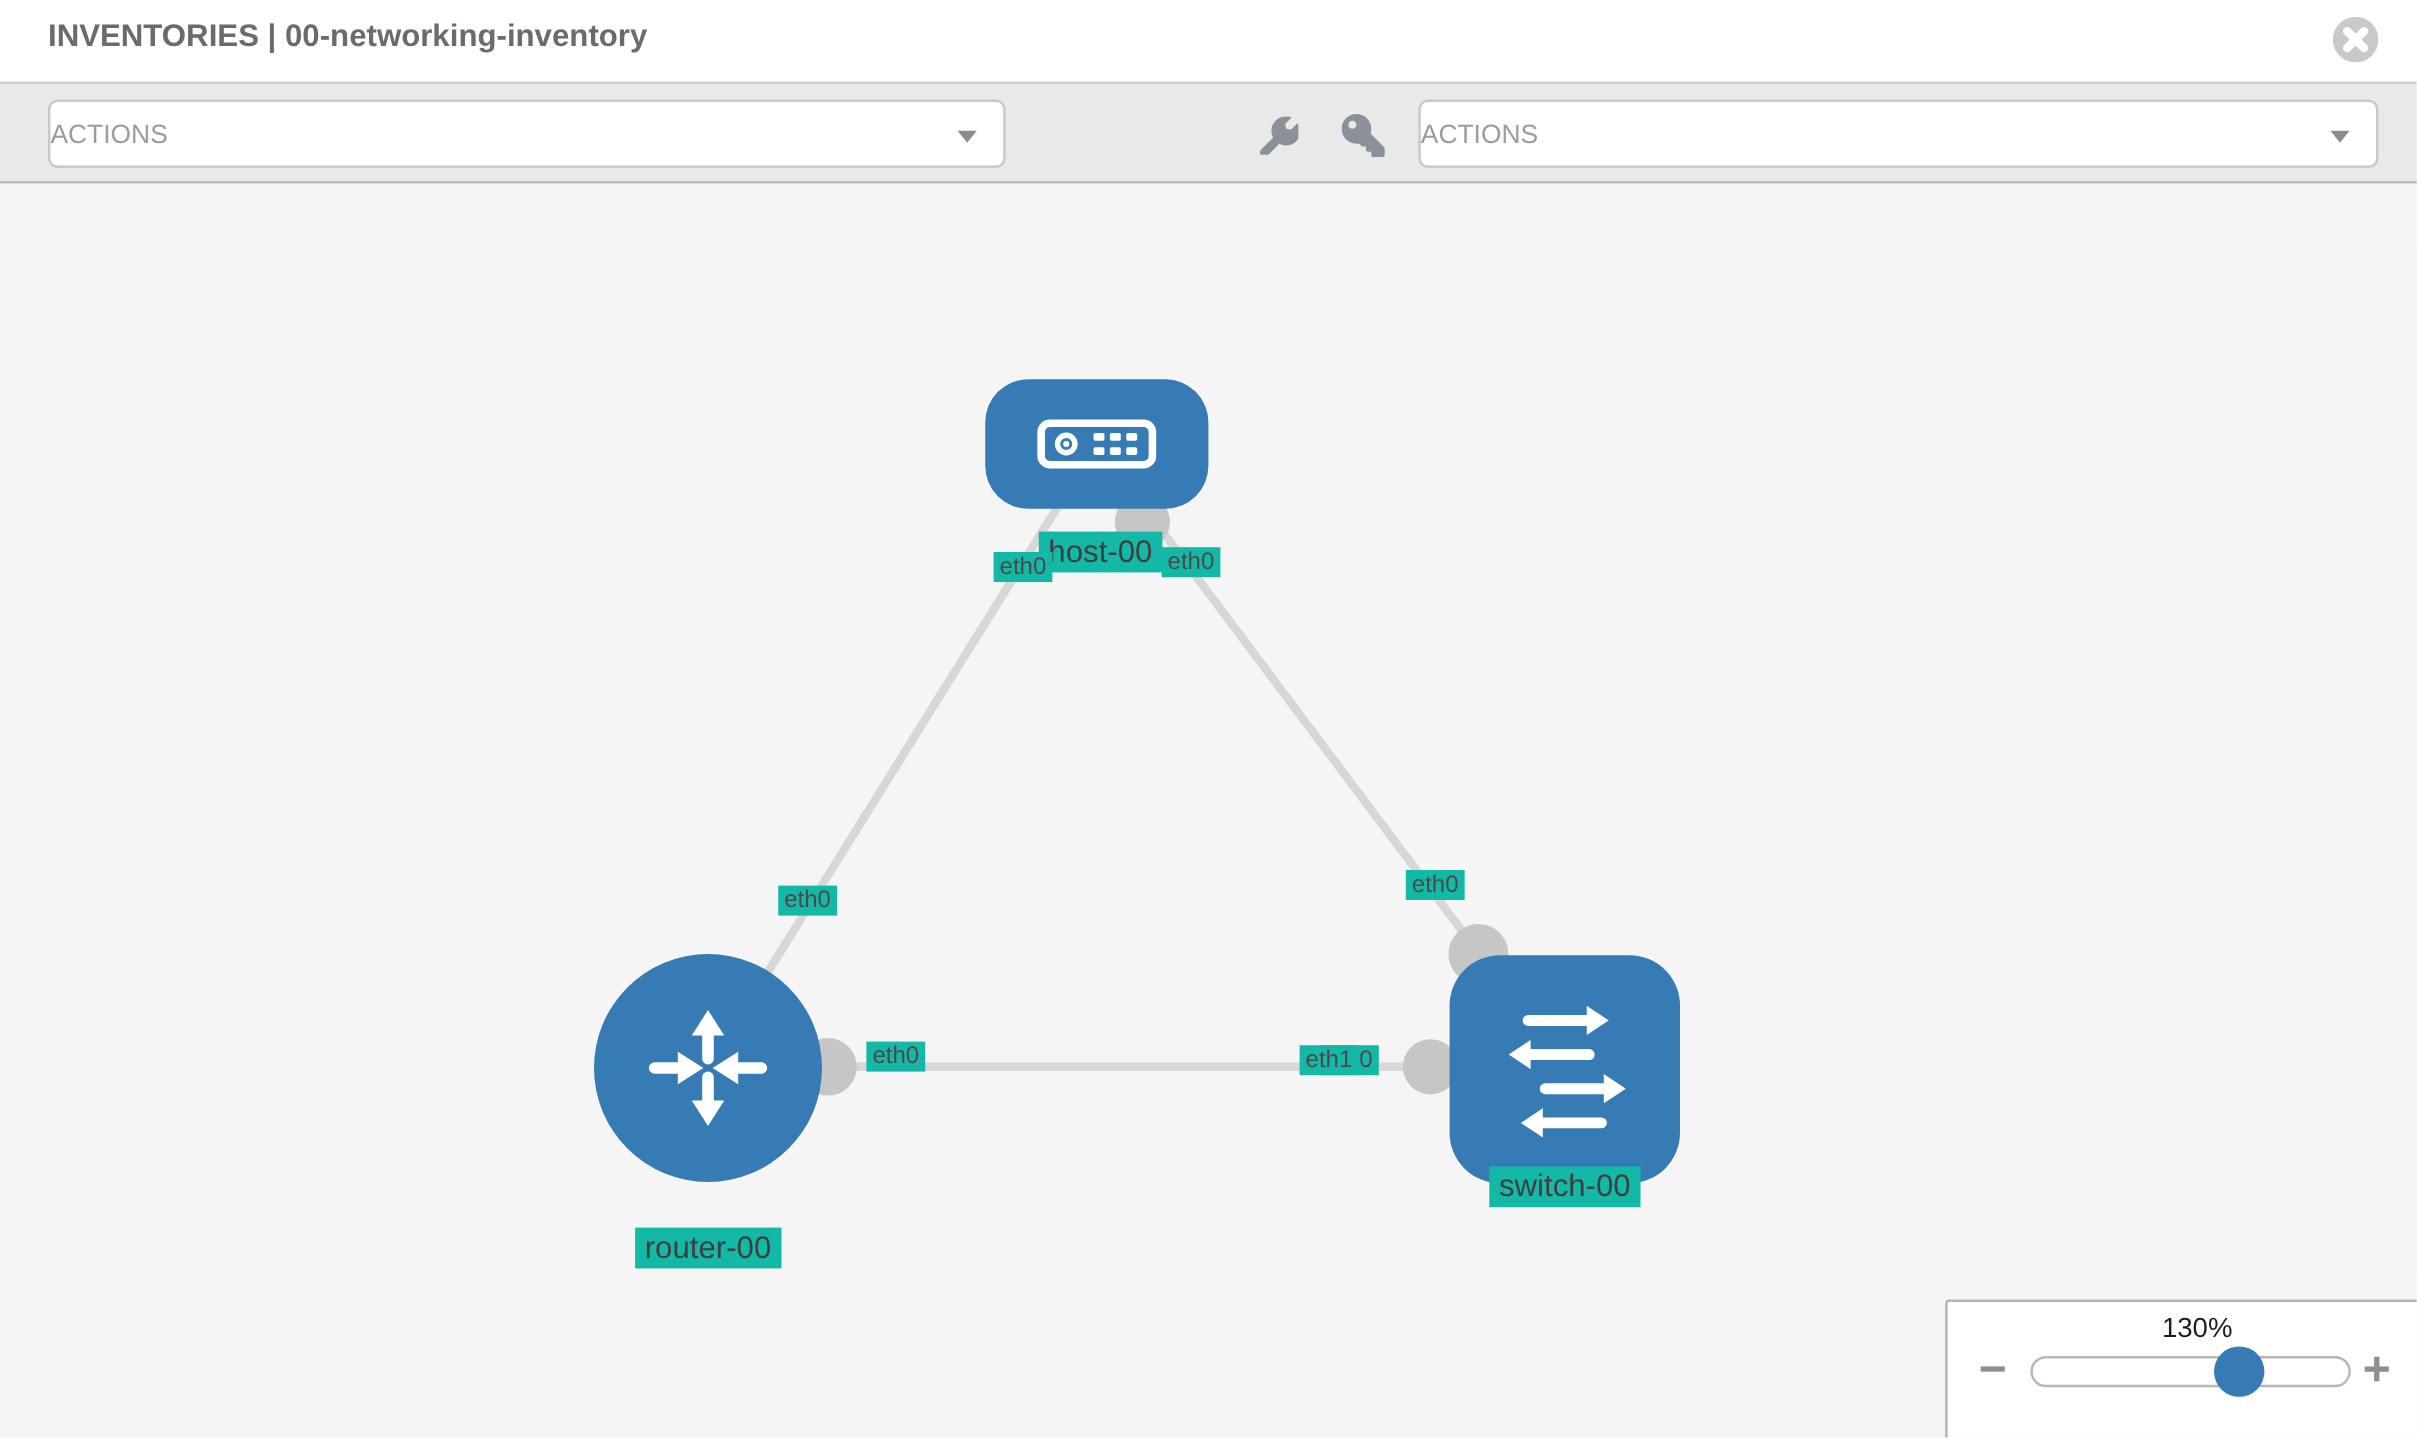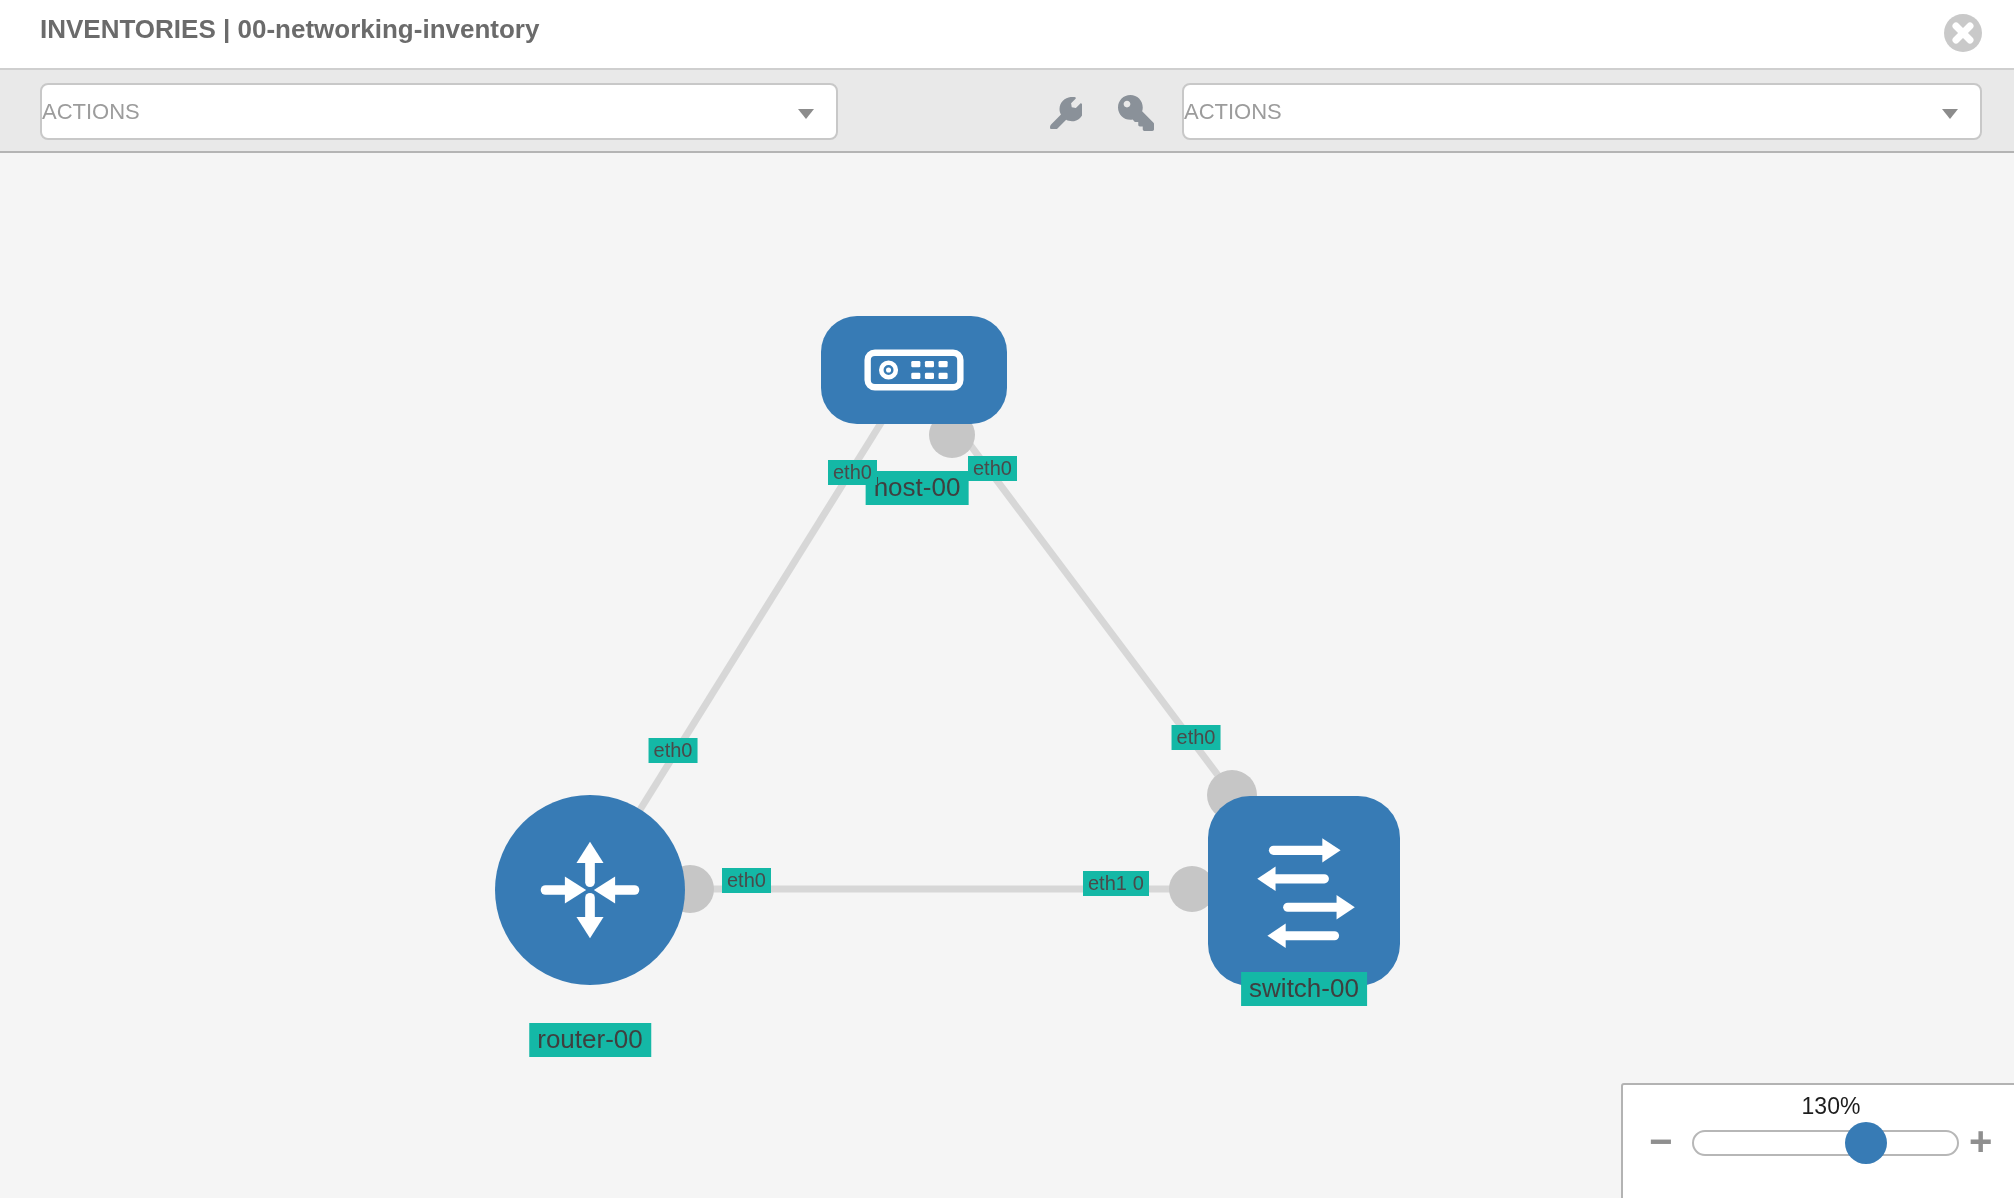--- a/index.html
+++ b/index.html
@@ -33,21 +33,21 @@
           align-items:center; justify-content:center; cursor:pointer; }
   .node-host   { left:821px;  top:163px; width:186px; height:108px; border-radius:36px; }
   .node-router { left:495px;  top:642px; width:190px; height:190px; border-radius:50%; }
   .node-switch { left:1208px; top:643px; width:192px; height:190px; border-radius:42px; }
 
   .lbl { position:absolute; z-index:3; background:#14b8a6; color:#4a4a4a; white-space:nowrap;
          font-size:20px; line-height:1.15; padding:1px 5px; }
   .lbl-center { transform:translateX(-50%); }
   .node-lbl { font-size:26px; color:#3f3f3f; padding:2px 8px; }
 
-  .lbl-host        { left:917px;  top:290px;margin-top:28px; }
+  .lbl-host        { left:917px;  top:290px; }
   .lbl-router      { left:590px;  top:870px; }
   .lbl-switch      { left:1304px; top:819px; }
   .lbl-host-ifl    { left:828px;  top:307px; }
   .lbl-host-ifr    { left:968px;  top:303px; }
   .lbl-rh          { left:673px;  top:585px; }
   .lbl-hs          { left:1196px; top:572px; }
   .lbl-rs-router   { left:722px;  top:715px; }
   .lbl-rs-sw-back  { left:1100px; top:718px; }
   .lbl-rs-sw-front { left:1083px; top:718px; }
 

